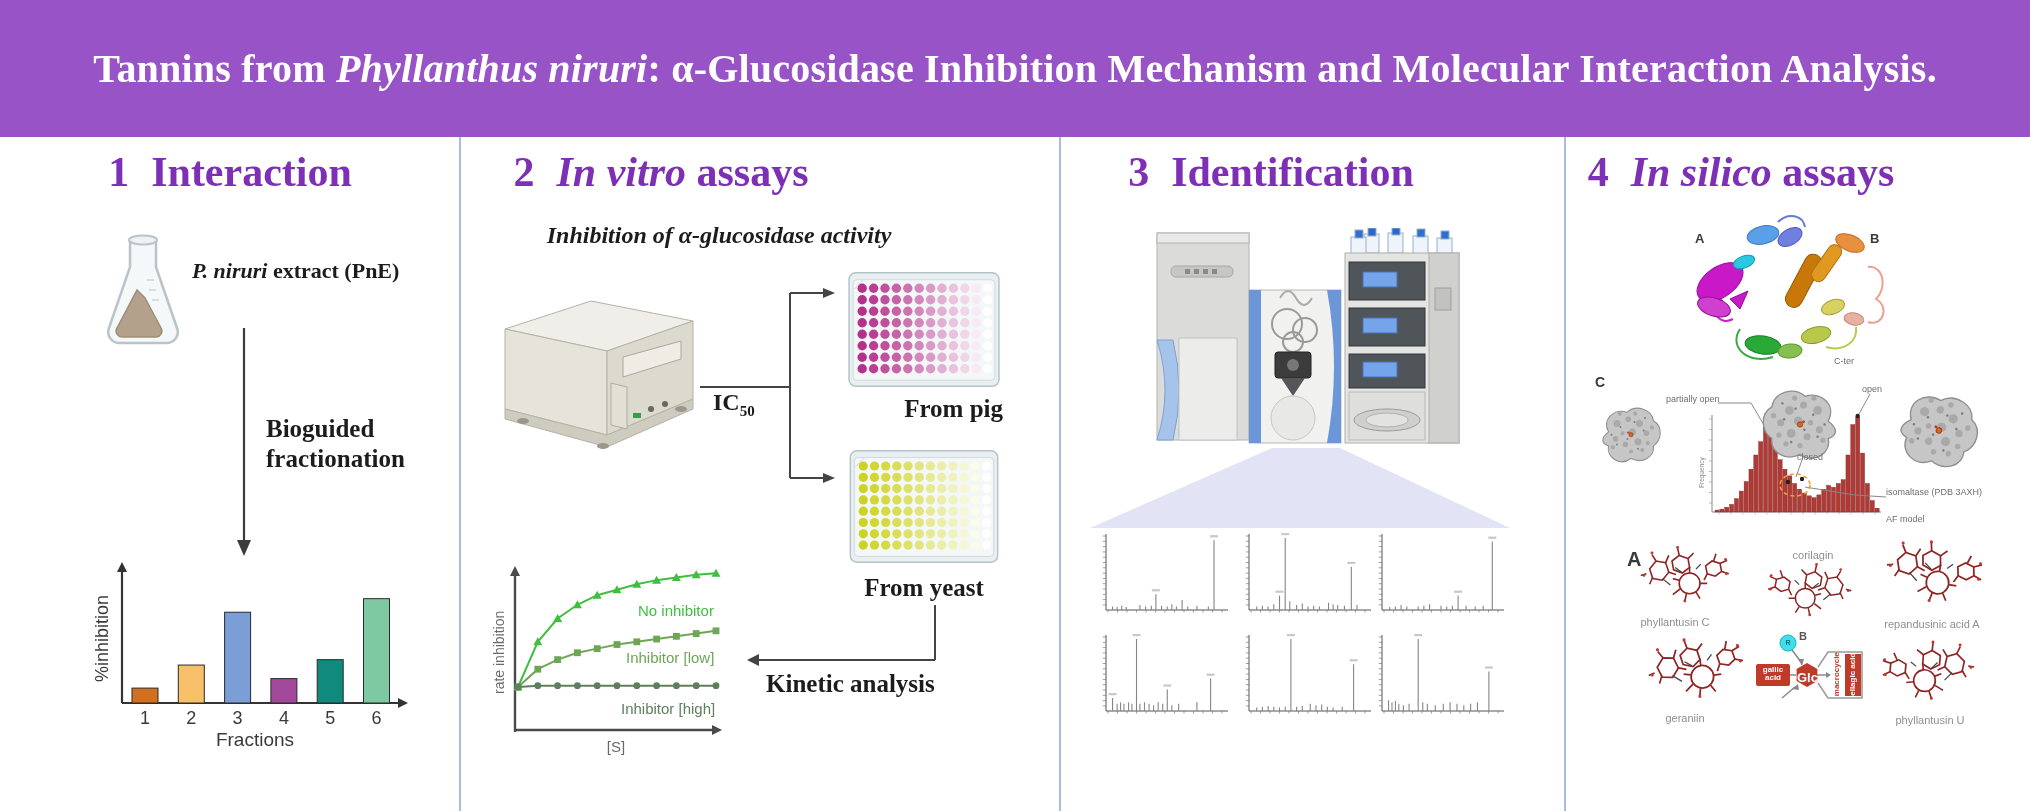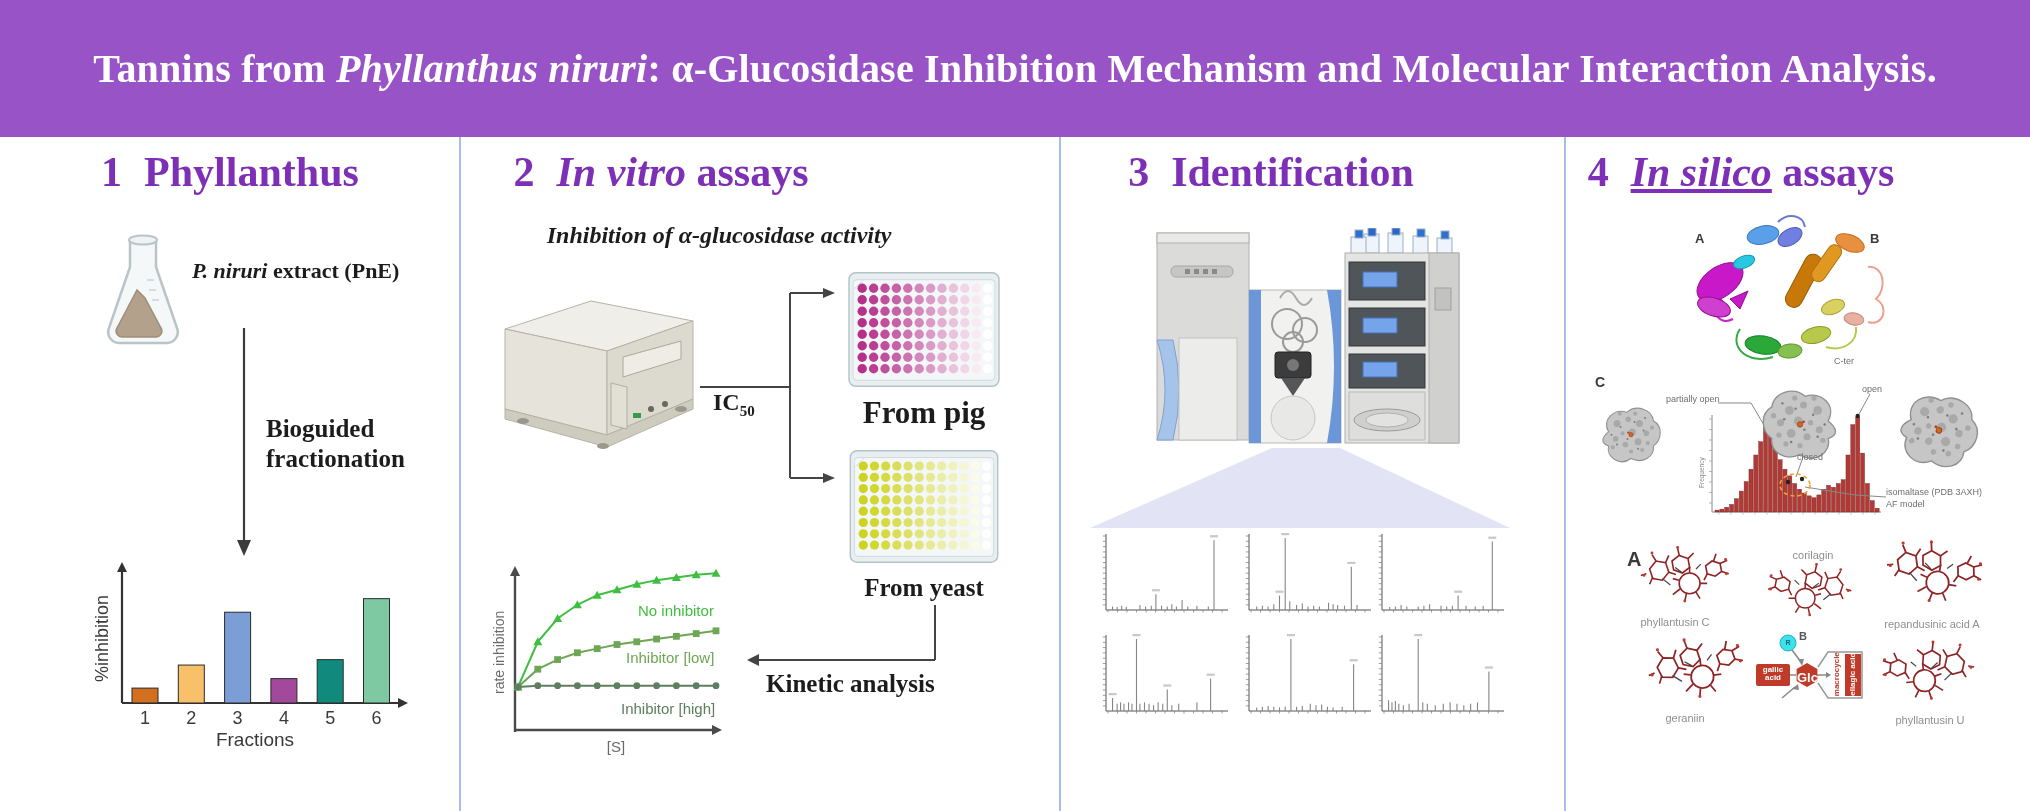--- a/index.html
+++ b/index.html
@@ -35,21 +35,21 @@
   <div class="abs hdr">
     <span><span>Tannins from </span><span style="font-style: italic;">Phyllanthus niruri</span><span>: α-Glucosidase Inhibition Mechanism and Molecular Interaction Analysis.</span></span>
   </div>
 
   <div class="abs divider" style="left:459px"></div>
   <div class="abs divider" style="left:1059px"></div>
   <div class="abs divider" style="left:1564px"></div>
 
   <div class="abs panel" style="left:0;width:459px">
     <div class="abs ptitle" style="left:40px;top:11px;width:380px">
-      <span class="num">1</span><span><span>Phyllanthus</span></span>
+      <span class="num">1</span><span><span>Interaction</span></span>
     </div>
 
     <svg class="abs" style="left:103px;top:95px" width="80" height="125" viewBox="0 0 80 125">
       <path d="M27 9 v26 L6 96 a11 11 0 0 0 10 15 h48 a11 11 0 0 0 10 -15 L53 35 V9" fill="#f5f8f9" stroke="#b9c4c8" stroke-width="2.5"></path>
       <path d="M14 96 L34 58 L42 66 L58 96 a6 6 0 0 1 -6 9 H20 a6 6 0 0 1 -6 -9 z" fill="#b4a18c" stroke="#9f8d77" stroke-width="1.5"></path>
       <ellipse cx="40" cy="8" rx="14" ry="4.5" fill="#eef2f4" stroke="#b9c4c8" stroke-width="2"></ellipse>
       <g stroke="#c9d4d8" stroke-width="1.5">
         <line x1="44" y1="48" x2="51" y2="48"></line>
           <line x1="46" y1="58" x2="53" y2="58"></line>
           <line x1="49" y1="68" x2="56" y2="68"></line>
@@ -218,21 +218,21 @@
         <circle cx="133.5" cy="101" r="4.9" fill="rgb(248,234,243)" stroke="rgb(NaN,187,191)" stroke-width="0.8"></circle>
         <circle cx="145.4" cy="17" r="4.9" fill="rgb(255,255,255)" stroke="rgb(NaN,206,210)" stroke-width="0.8"></circle>
         <circle cx="145.4" cy="29" r="4.9" fill="rgb(255,255,255)" stroke="rgb(NaN,206,210)" stroke-width="0.8"></circle>
         <circle cx="145.4" cy="41" r="4.9" fill="rgb(255,255,255)" stroke="rgb(NaN,206,210)" stroke-width="0.8"></circle>
         <circle cx="145.4" cy="53" r="4.9" fill="rgb(255,255,255)" stroke="rgb(NaN,206,210)" stroke-width="0.8"></circle>
         <circle cx="145.4" cy="65" r="4.9" fill="rgb(255,255,255)" stroke="rgb(NaN,206,210)" stroke-width="0.8"></circle>
         <circle cx="145.4" cy="77" r="4.9" fill="rgb(255,255,255)" stroke="rgb(NaN,206,210)" stroke-width="0.8"></circle>
         <circle cx="145.4" cy="89" r="4.9" fill="rgb(255,255,255)" stroke="rgb(NaN,206,210)" stroke-width="0.8"></circle>
         <circle cx="145.4" cy="101" r="4.9" fill="rgb(255,255,255)" stroke="rgb(NaN,206,210)" stroke-width="0.8"></circle>
       </svg>
-    <div class="abs blacklabel" style="left:384px;top:258px;width:158px;font-size:31px;text-align:center">From pig</div>
+    <div class="abs blacklabel" style="left:384px;top:258px;width:158px;font-size:25px;text-align:right">From pig</div>
 
     <svg class="abs" style="left:384px;top:313px" width="158" height="113" viewBox="0 0 158 120">
         <rect x="0.75" y="0.75" width="156.5" height="118.5" rx="7" fill="#e9eff1" stroke="#b4c3c8" stroke-width="1.5"></rect>
         <rect x="5" y="8" width="148" height="105" rx="4" fill="#f3f7f8" stroke="#cdd9dd" stroke-width="1"></rect>
         <line x1="6" y1="18" x2="16" y2="8" stroke="#cdd9dd" stroke-width="1"></line>
         <circle cx="14.5" cy="17" r="4.9" fill="rgb(205,211,33)" stroke="rgb(NaN,11,22)" stroke-width="0.8"></circle>
         <circle cx="14.5" cy="29" r="4.9" fill="rgb(205,211,33)" stroke="rgb(NaN,11,22)" stroke-width="0.8"></circle>
         <circle cx="14.5" cy="41" r="4.9" fill="rgb(205,211,33)" stroke="rgb(NaN,11,22)" stroke-width="0.8"></circle>
         <circle cx="14.5" cy="53" r="4.9" fill="rgb(205,211,33)" stroke="rgb(NaN,11,22)" stroke-width="0.8"></circle>
         <circle cx="14.5" cy="65" r="4.9" fill="rgb(205,211,33)" stroke="rgb(NaN,11,22)" stroke-width="0.8"></circle>
@@ -749,21 +749,21 @@
         <line x1="95.8" y1="80" x2="95.8" y2="74.24" stroke="#858585" stroke-width="1.1"></line>
         <line x1="102.64" y1="80" x2="102.64" y2="72.8" stroke="#858585" stroke-width="1.1"></line>
         <line x1="109.47999999999999" y1="80" x2="109.47999999999999" y2="71.36" stroke="#858585" stroke-width="1.1"></line>
         <line x1="120.88000000000001" y1="80" x2="120.88000000000001" y2="40.4" stroke="#858585" stroke-width="1.1"></line>
         <rect x="116.88000000000001" y="35.4" width="8" height="2.2" fill="#c8c8c8"></rect>
       </svg>
   </div>
 
   <div class="abs panel" style="left:1566px;width:464px">
     <div class="abs ptitle" style="left:10px;top:11px;width:330px">
-      <span class="num">4</span><span><span style="font-style: italic; text-decoration: underline;">In silico</span><span> assays</span></span>
+      <span class="num">4</span><span><span style="font-style: italic;">In silico</span><span> assays</span></span>
     </div>
 
     <svg class="abs" style="left:112px;top:70px" width="215" height="160" viewBox="0 0 215 160">
       <g stroke-width="2" fill="none">
         <path d="M60 70 C40 60 30 80 45 95 C30 100 40 120 55 112" stroke="#cc22cc"></path>
         <path d="M95 150 C70 158 50 140 62 122" stroke="#33aa44"></path>
         <path d="M100 15 C110 5 125 8 127 20" stroke="#6878d8"></path>
         <path d="M190 60 C205 58 210 80 198 92 C212 100 205 120 190 115" stroke="#eda090"></path>
         <path d="M148 140 C165 145 180 135 178 120" stroke="#b8c84a"></path>
       </g>
@@ -867,21 +867,21 @@
       <use href="#surf-blob" transform="translate(100,0) scale(-1,1)"></use>
     </svg>
     <svg class="abs" style="left:326px;top:251px;z-index:2" width="92" height="92" viewBox="0 0 100 100">
       <use href="#surf-blob" transform="rotate(14 50 50)"></use>
     </svg>
 
     <div class="abs small-ann" style="left:100px;top:257px;z-index:3">partially open</div>
     <div class="abs small-ann" style="left:296px;top:247px;z-index:3">open</div>
     <div class="abs small-ann" style="left:231px;top:315px;z-index:3">closed</div>
     <div class="abs small-ann" style="left:320px;top:350px;z-index:3">isomaltase (PDB 3AXH)</div>
-    <div class="abs small-ann" style="left:320px;top:362px;z-index:3">AF model</div>
+    <div class="abs small-ann" style="left:320px;top:377px;z-index:3">AF model</div>
 
     <div class="abs panel-letter" style="left:61px;top:411px;font-size:20px">A</div>
 
     <svg class="abs" style="left:62px;top:408px" width="112" height="72" viewBox="0 0 110 90">
         <use href="#mol-glyph"></use>
       </svg>
     <div class="abs mol-label" style="left:49px;top:479px;width:120px">phyllantusin C</div>
 
     <div class="abs mol-label" style="left:187px;top:412px;width:120px">corilagin</div>
     <svg class="abs" style="left:187px;top:425px" width="115" height="68" viewBox="0 0 110 90">

